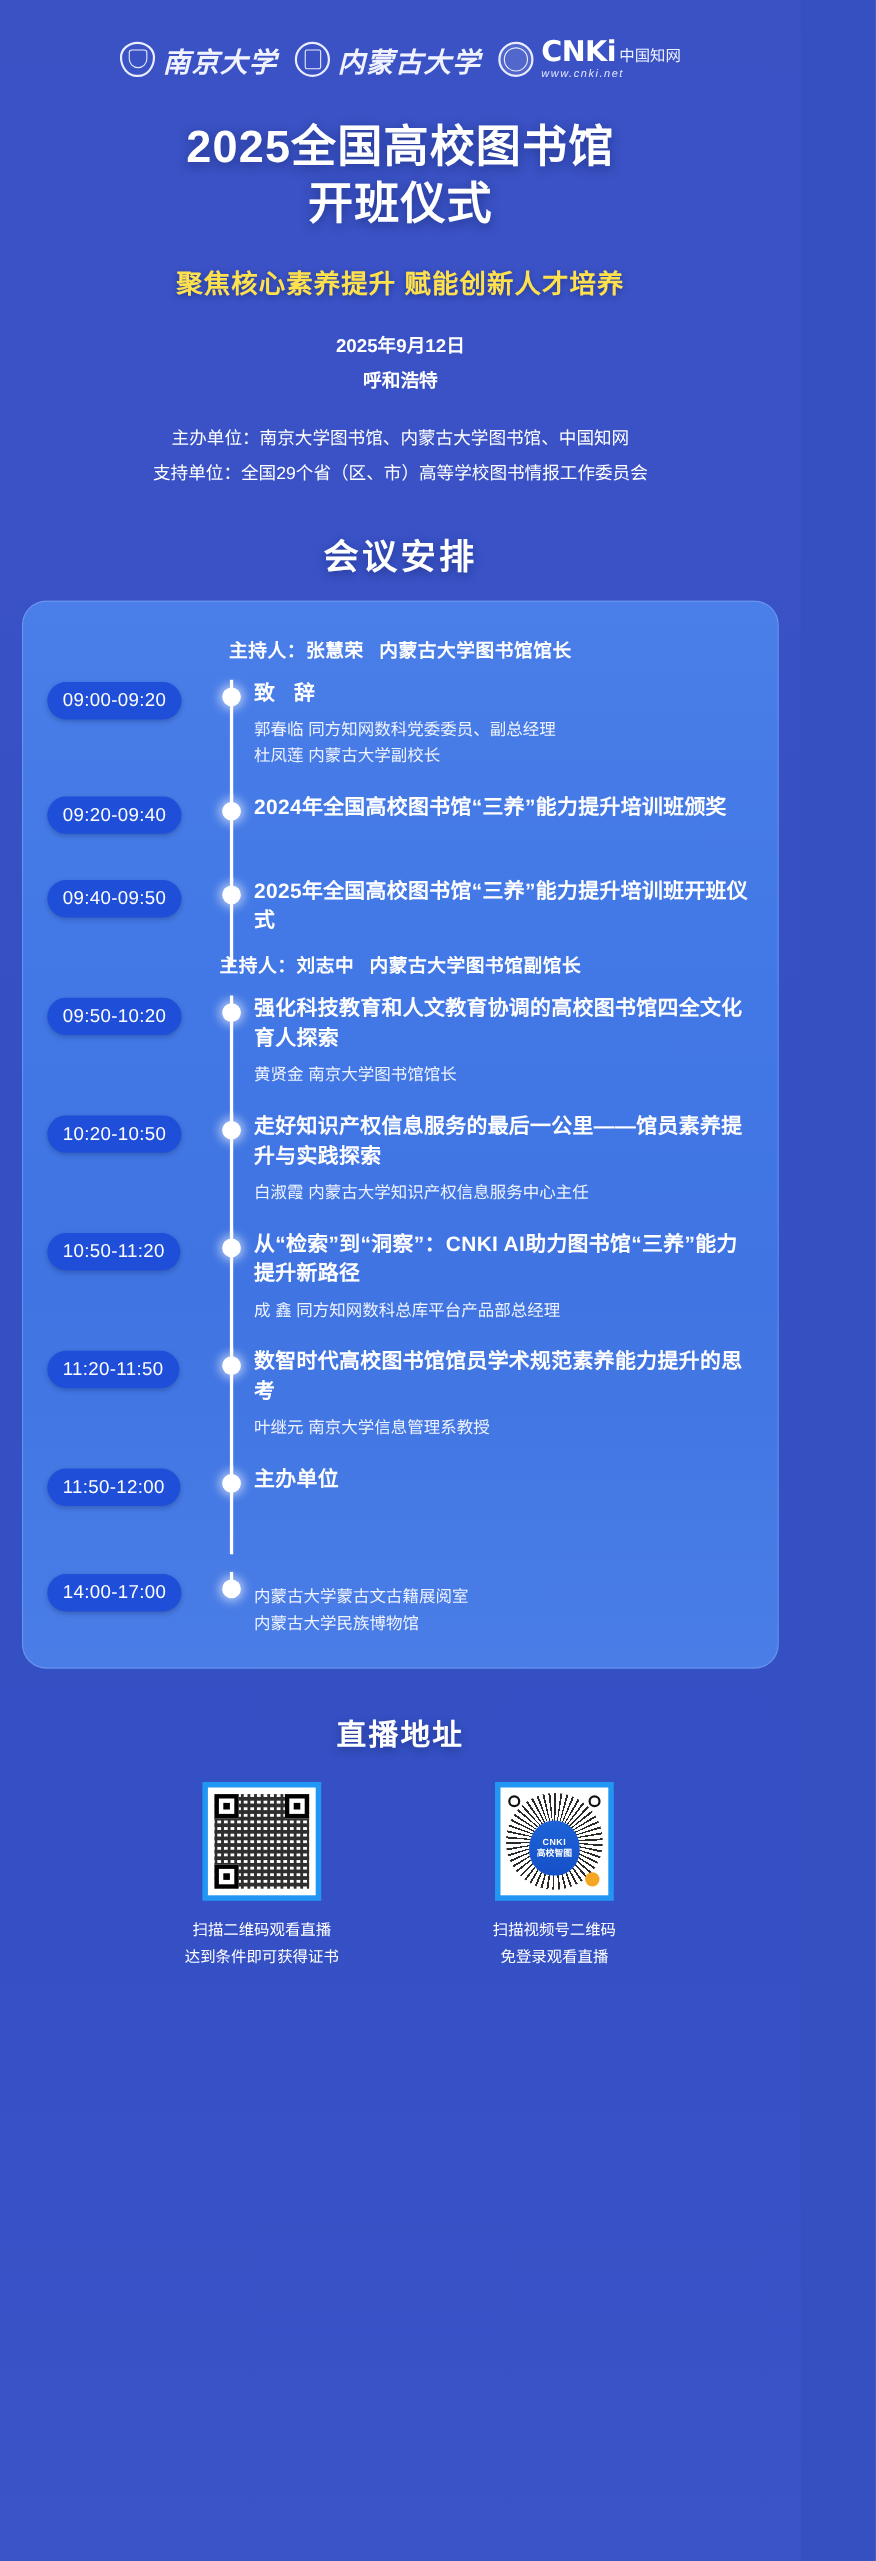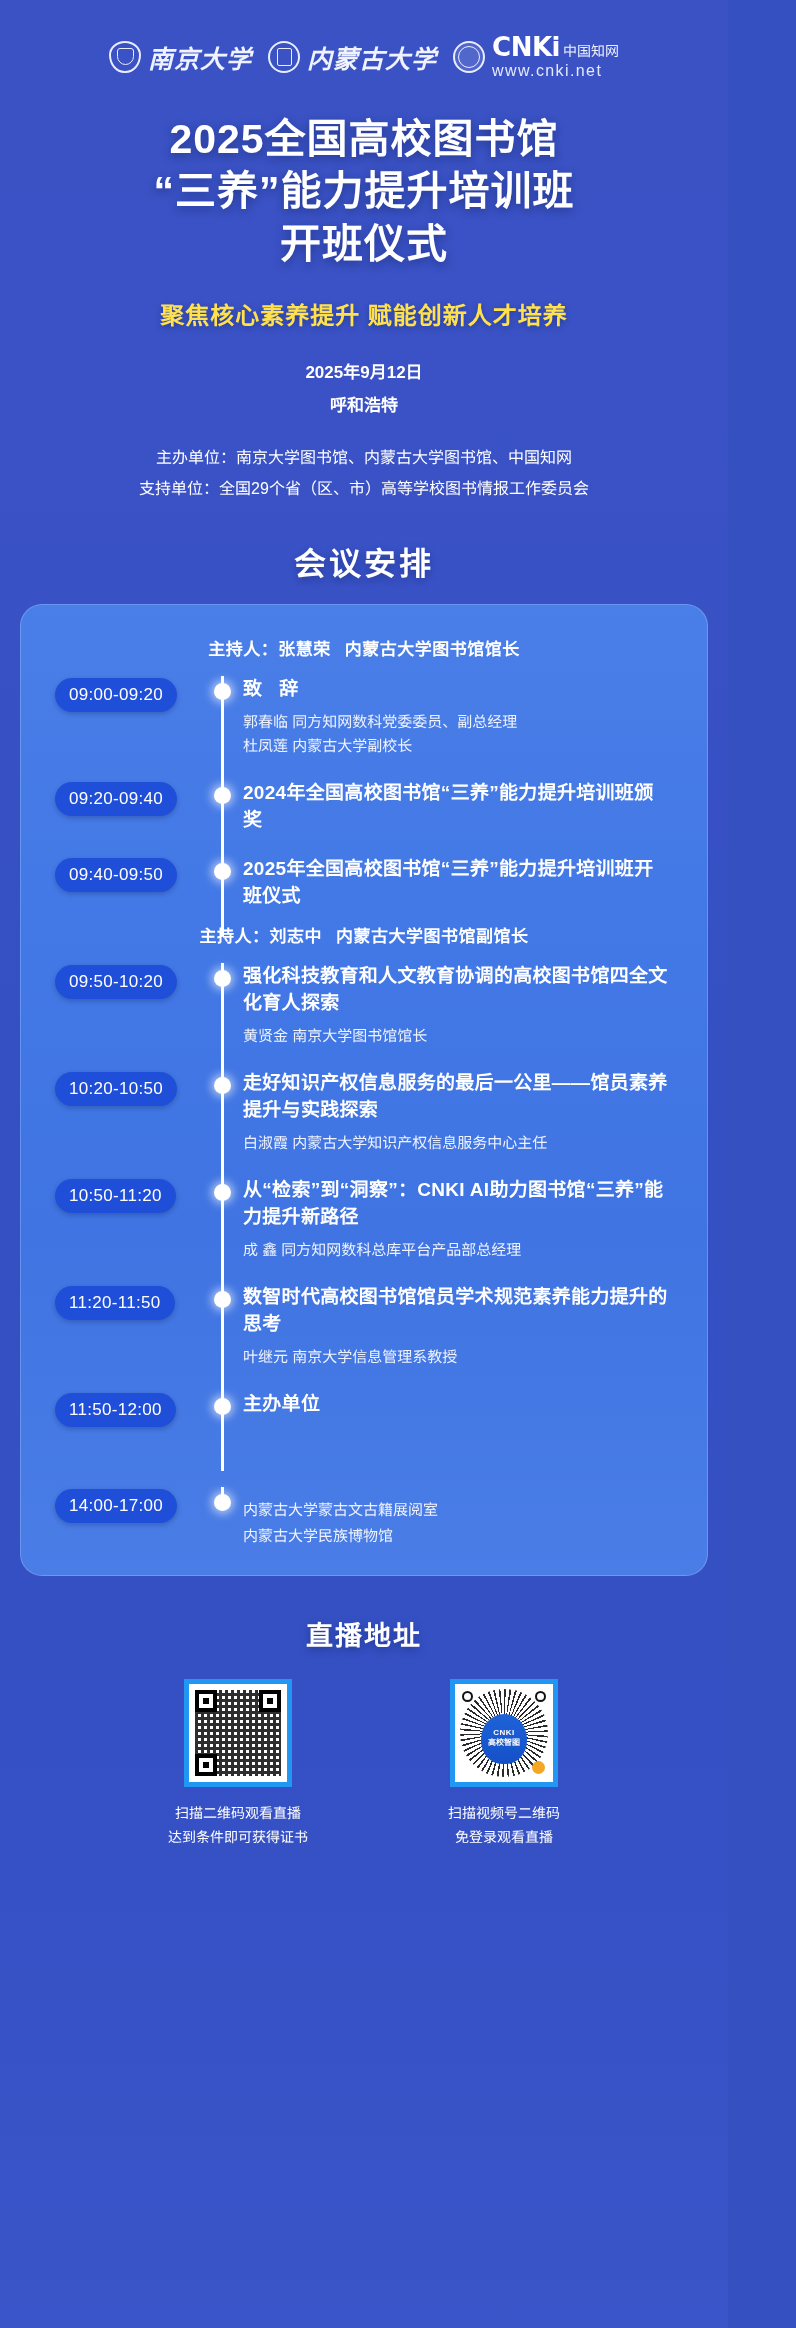--- a/index.html
+++ b/index.html
@@ -59,21 +59,21 @@
     letter-spacing: 1px;
     white-space: nowrap;
   }
   .cnki-block { display: flex; flex-direction: column; line-height: 1; }
   .cnki-top { display: flex; align-items: baseline; gap: 3px; }
   .cnki-mark {
     color: #ffffff; font-size: 26px; font-weight: bold;
     letter-spacing: -0.5px; font-family: "DejaVu Sans", sans-serif;
   }
   .cnki-cn { color: #eef1ff; font-size: 14px; font-family: "Liberation Serif", serif; white-space: nowrap; }
-  .cnki-url { color: #e4e9ff; font-size: 16px; letter-spacing: 1.4px; margin-top: 3px; }
+  .cnki-url { color: #e4e9ff; font-size: 10px; letter-spacing: 1.4px; margin-top: 3px; font-style: italic; }
 
   
   .title-block { text-align: center; padding: 16px 20px 0; }
   .main-title {
     color: #ffffff;
     font-size: 41px;
     font-weight: bold;
     line-height: 1.28;
     letter-spacing: 1px;
     text-shadow: 0 3px 10px rgba(10,25,80,.45);
@@ -115,21 +115,21 @@
     margin: 34px 0 20px;
     text-shadow: 0 3px 9px rgba(10,25,80,.4);
   }
 
   
   .agenda-card {
     margin: 0 20px 26px;
     border-radius: 22px;
     background: linear-gradient(180deg, #4a7ee8 0%, #4379e6 30%, #3f74e2 65%, #4a7de6 100%);
     border: 1px solid rgba(170,200,255,.35);
-    padding: 18px 16px 26px;
+    padding: 18px 4px 26px;
     position: relative;
   }
 
   .host-row {
     text-align: center;
     color: #ffffff;
     font-size: 17px;
     font-weight: bold;
     padding: 12px 10px 16px;
     letter-spacing: .5px;
@@ -329,21 +329,20 @@
           <span class="cnki-cn">中国知网</span>
         </span>
         <span class="cnki-url">www.cnki.net</span>
       </span>
     </div>
   </div>
 
   <div class="title-block">
     <h1 class="main-title">
       <span class="ln">2025全国高校图书馆</span>
-      <span class="ln">“三养”能力提升培训班</span>
       <span class="ln">开班仪式</span>
     </h1>
     <div class="sub-title">聚焦核心素养提升  赋能创新人才培养</div>
 
     <div class="date-line">
       <div>2025年9月12日</div>
       <div>呼和浩特</div>
     </div>
 
     <div class="org-block">

